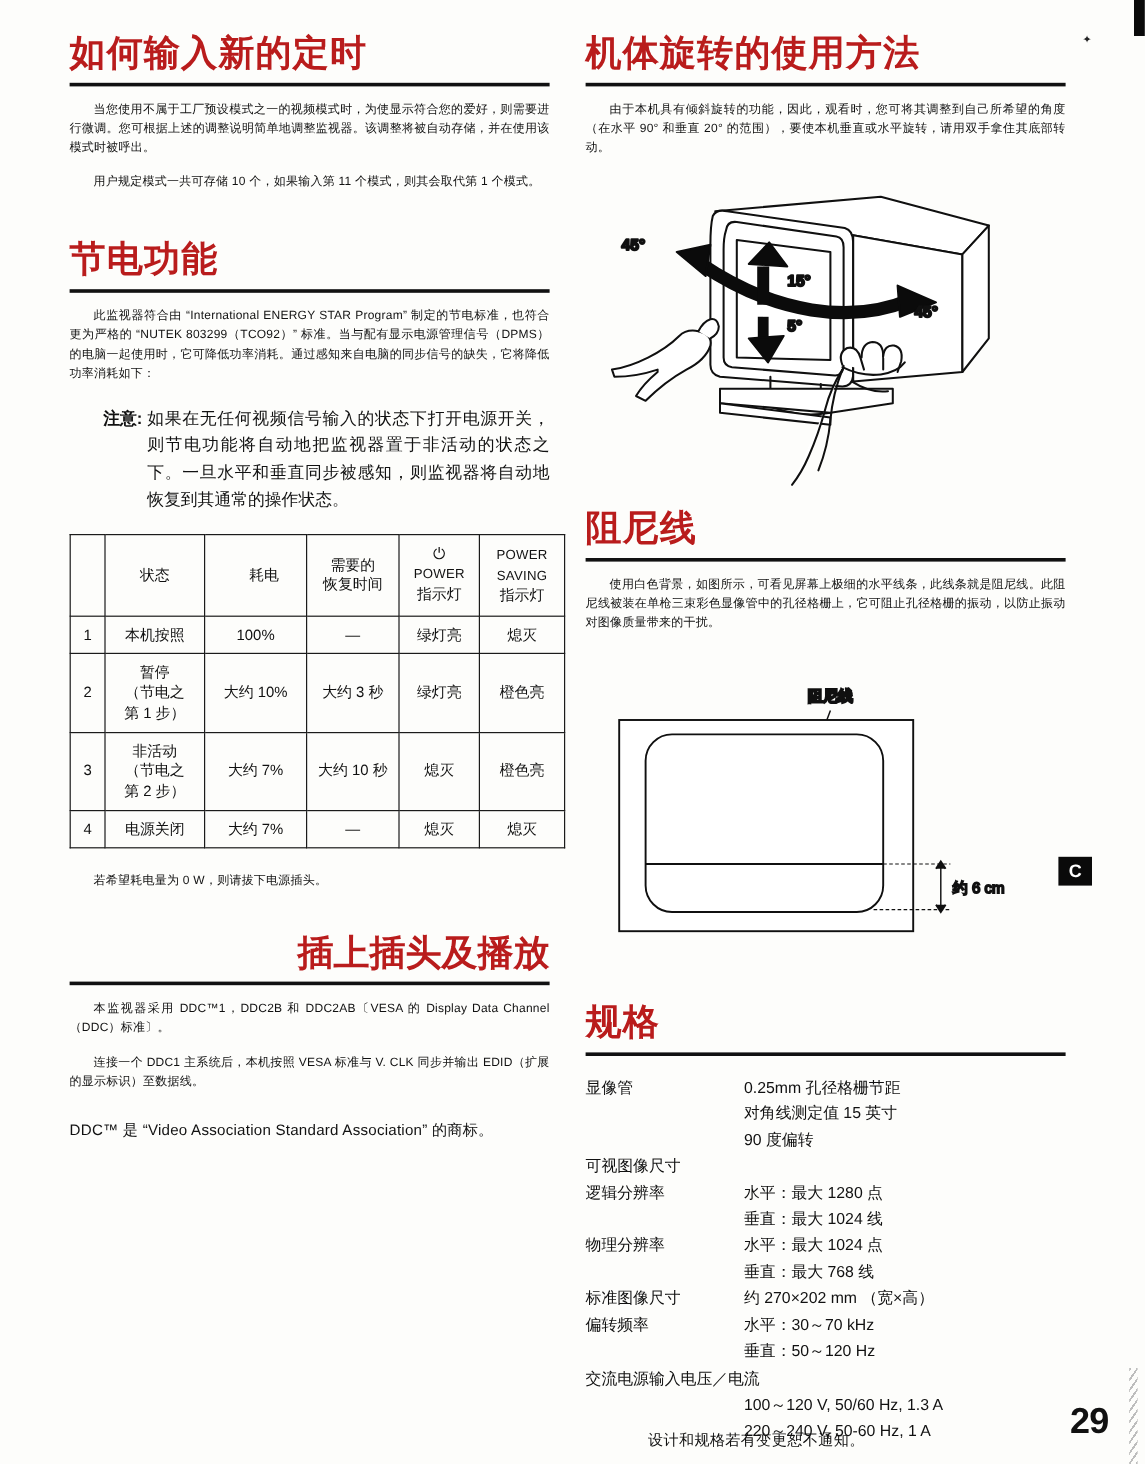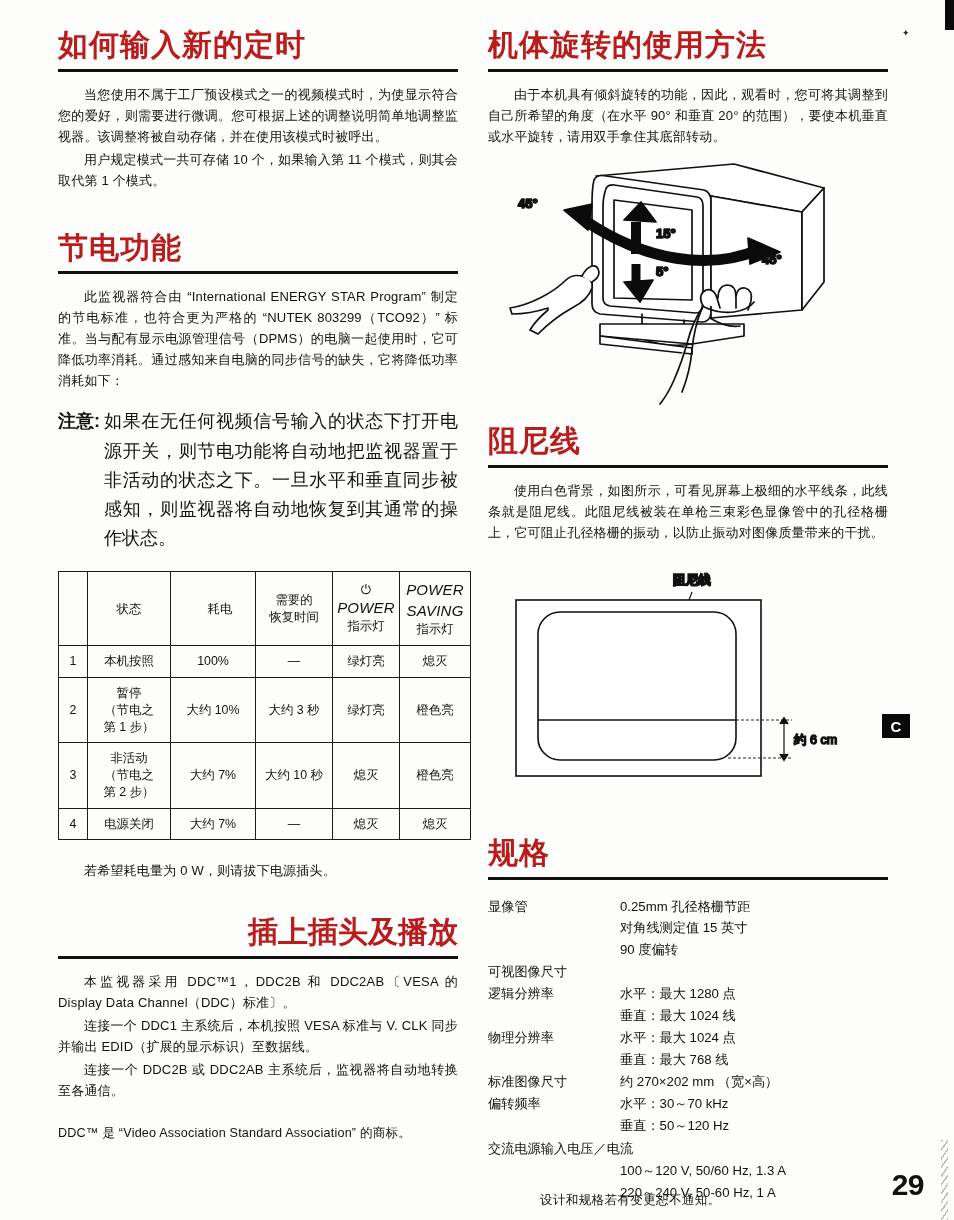--- a/index.html
+++ b/index.html
@@ -29,35 +29,36 @@
     font-family:"DejaVu Sans","Liberation Sans",sans-serif;
   }
   .h1.wide{letter-spacing:0px;text-align:right;}
   .rule{
     border:0;border-top:3.5px solid #111;
     margin:6px 0 0 0;height:0;
   }
 
   
   p.body{
-    font-size:13px;
+    font-size:10px;
     line-height:1.62;
     margin:12px 0 0 0;
     text-align:justify;
     text-justify:inter-ideograph;
     letter-spacing:.2px;
   }
   p.body.ind{text-indent:2em;}
-  p.body.tight{margin-top:2px;}
+  p.body.tight{margin-top:12px;}
 
   .note{
     display:flex;
     margin-top:16px;
-    font-size:18px;
+    font-size:14px;
     line-height:1.62;
+    margin-left:28px;
   }
   .note .lbl{font-weight:bold;flex:0 0 auto;margin-right:4px;}
   .note .txt{flex:1 1 auto;text-align:justify;text-justify:inter-ideograph;}
 
   
   table.pwr{
     border-collapse:collapse;
     width:368px;
     margin-top:18px;
     font-size:12.4px;
@@ -72,21 +73,21 @@
     line-height:1.35;
   }
   table.pwr th{padding:8px 2px;}
   table.pwr .c-idx{width:24px;}
   table.pwr .c-state{width:78px;}
   table.pwr .c-pwr{width:66px;padding-left:16px;}
   table.pwr .c-time{width:72px;}
   table.pwr .c-led1{width:62px;}
   table.pwr .c-led2{width:66px;}
   .pwr-ico{display:block;font-size:13px;line-height:1.1;}
-  .en{font-size:15px;letter-spacing:.2px;font-style:italic;}
+  .en{font-size:11px;letter-spacing:.2px;}
 
   
   .specs{margin-top:16px;font-size:13.2px;line-height:1.66;}
   .spec-row{display:flex;align-items:flex-start;}
   .spec-lbl{flex:0 0 132px;}
   .spec-val{flex:1 1 auto;}
   .spec-val div{white-space:nowrap;}
   .spec-full{margin-top:2px;}
   .spec-indent{margin-left:132px;}
 
@@ -229,21 +230,20 @@
 
     <p class="body ind" style="margin-top:20px">若希望耗电量为 0 W，则请拔下电源插头。</p>
 
     <div style="height:34px"></div>
 
     <h1 class="h1 wide">插上插头及播放</h1>
     <hr class="rule">
 
     <p class="body ind">本监视器采用 DDC™1，DDC2B 和 DDC2AB〔VESA 的 Display Data Channel（DDC）标准〕。</p>
     <p class="body ind tight">连接一个 DDC1 主系统后，本机按照 VESA 标准与 V. CLK 同步并输出 EDID（扩展的显示标识）至数据线。</p>
-    <p class="body ind tight">连接一个 DDC2B 或 DDC2AB 主系统后，监视器将自动地转换至各通信。</p>
     <p class="body" style="margin-top:22px;font-size:12.6px">DDC™ 是 “Video Association Standard Association” 的商标。</p>
   </div>
 
   <div class="col col-right" style="top:28px;">
 
     <h1 class="h1">机体旋转的使用方法</h1>
     <hr class="rule">
 
     <p class="body ind">由于本机具有倾斜旋转的功能，因此，观看时，您可将其调整到自己所希望的角度（在水平 90° 和垂直 20° 的范围），要使本机垂直或水平旋转，请用双手拿住其底部转动。</p>
   </div>

